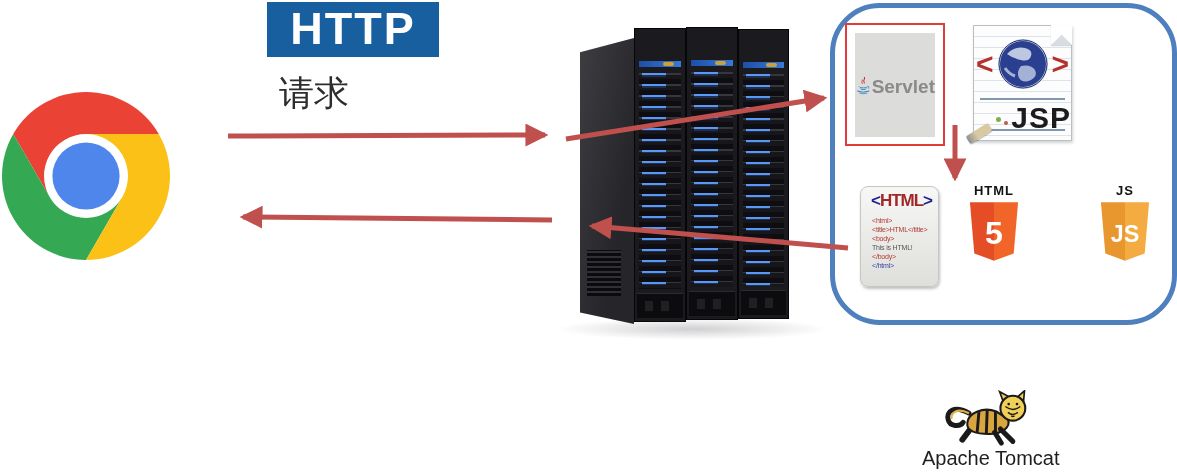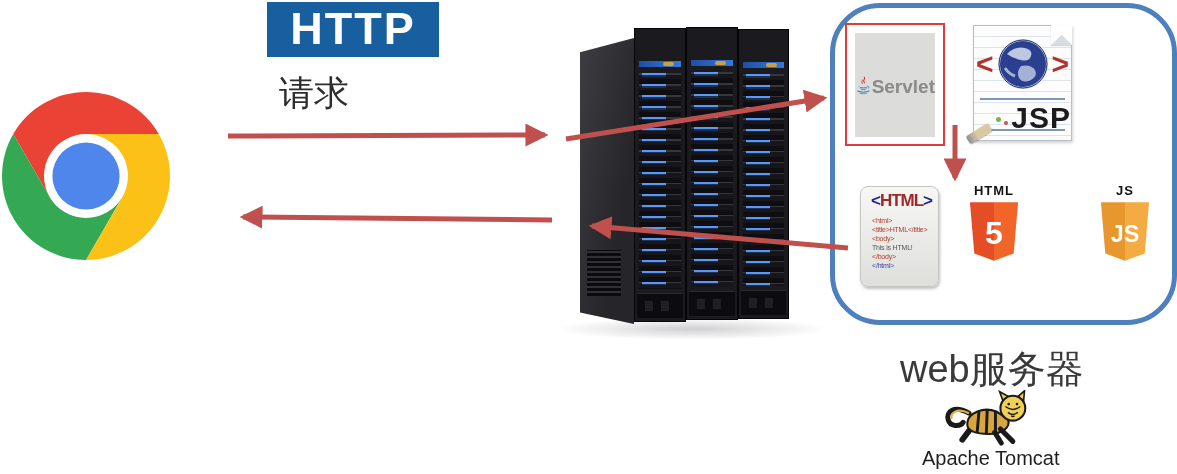--- a/index.html
+++ b/index.html
@@ -199,21 +199,20 @@
   </div>
   <div class="abs tech b2">
     <div class="tech-label">JS</div>
     <svg width="54" height="66" viewBox="0 0 74 84">
       <path d="M4 0 H37 V80 L10 70 Z" fill="#e8962e"></path>
       <path d="M37 0 H70 L64 70 L37 80 Z" fill="#f4ab42"></path>
       <text x="37" y="54" text-anchor="middle" font-size="32" fill="#ffffff">JS</text>
     </svg>
   </div>
 
-  <div class="abs web-server-title">web服务器</div>
 
   <svg class="abs tomcat" width="92" height="58" viewBox="0 0 110 70">
     <path d="M32 28 C14 18 4 26 7 36 c2 8 14 9 18 3" fill="none" stroke="#1a1a1a" stroke-width="6" stroke-linecap="round"></path>
     <path d="M32 28 C18 21 10 27 11 35" fill="none" stroke="#dfb246" stroke-width="2.5"></path>
     <path d="M36 44 L24 60" stroke="#1a1a1a" stroke-width="7" stroke-linecap="round"></path>
     <path d="M30 40 C31 27 50 20 65 26 L79 35 C83 45 72 53 56 53 C41 53 29 50 30 40 Z" fill="#d9a53f" stroke="#1a1a1a" stroke-width="2.5"></path>
     <g stroke="#1a1a1a" stroke-width="3.5" stroke-linecap="round">
       <path d="M44 27 L42 50"></path>
         <path d="M54 25 L53 52"></path>
         <path d="M64 27 L64 51"></path>

